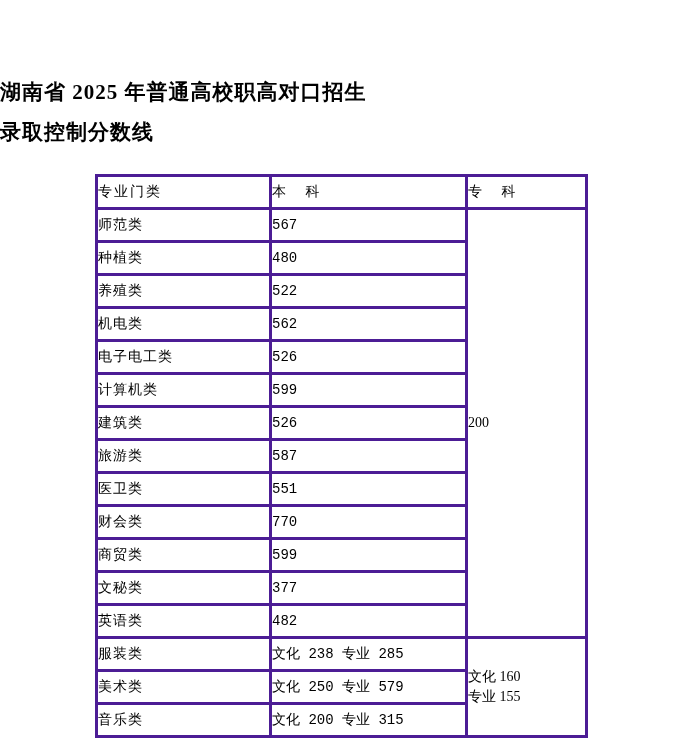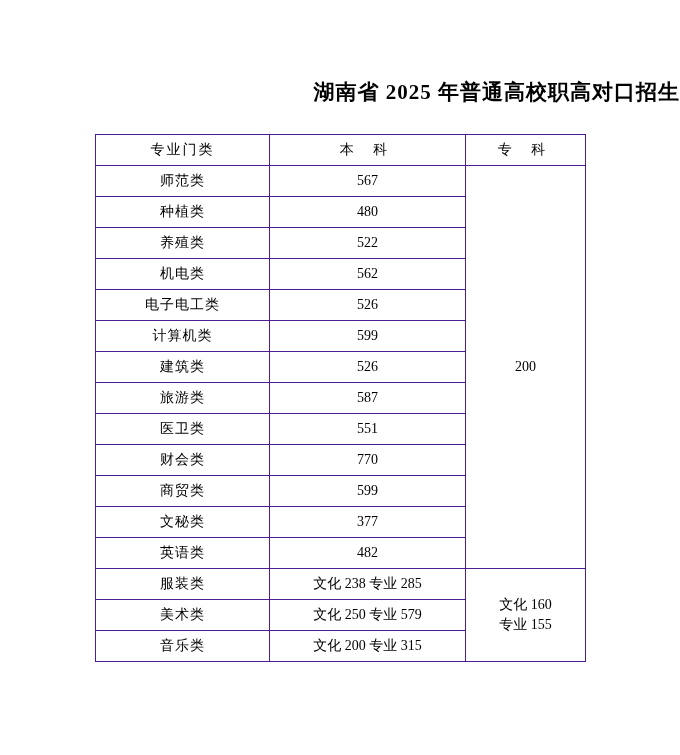--- a/index.html
+++ b/index.html
@@ -15,41 +15,41 @@
     overflow: hidden;
   }
   .page {
     width: 680px;
     height: 755px;
     position: relative;
     box-sizing: border-box;
   }
   .title-block {
     padding-top: 72px;
-    text-align: right;
+    text-align: left;
   }
   .title-line {
     font-size: 21px;
     font-weight: bold;
     letter-spacing: 1px;
     line-height: 40px;
   }
   .table-wrap {
     margin: 22px auto 0 auto;
     width: 490px;
   }
   table.score-table {
     width: 100%;
     border-collapse: collapse;
     table-layout: fixed;
   }
   table.score-table td,
   table.score-table th {
-    border: 1px solid #4c1d95;
-    text-align: center;
+    border: 3px solid #4c1d95;
+    text-align: left;
     vertical-align: middle;
     font-size: 14px;
     font-weight: normal;
     height: 30px;
     padding: 0;
   }
   .col-cat { width: 174px; }
   .col-ben { width: 196px; }
   .col-zhuan { width: 120px; }
 
@@ -57,37 +57,38 @@
     letter-spacing: 2px;
   }
   .head-spaced {
     letter-spacing: 8px;
     padding-left: 8px;
   }
   .cat-cell {
     letter-spacing: 1px;
   }
   .num-cell {
-    font-family: Liberation Serif, serif;
+    font-family: Liberation Mono, monospace;
   }
   .zhuan-cell {
     font-size: 14px;
   }
   .zhuan-multi {
     line-height: 20px;
     font-family: Liberation Serif, serif;
   }
 </style>
 </head>
 <body>
 
 <div class="page">
 
   <div class="title-block">
     <div class="title-line">湖南省 2025 年普通高校职高对口招生</div>
+    <div class="title-line">录取控制分数线</div>
   </div>
 
   <div class="table-wrap">
     <table class="score-table">
       <colgroup>
         <col class="col-cat">
         <col class="col-ben">
         <col class="col-zhuan">
       </colgroup>
       <thead>

